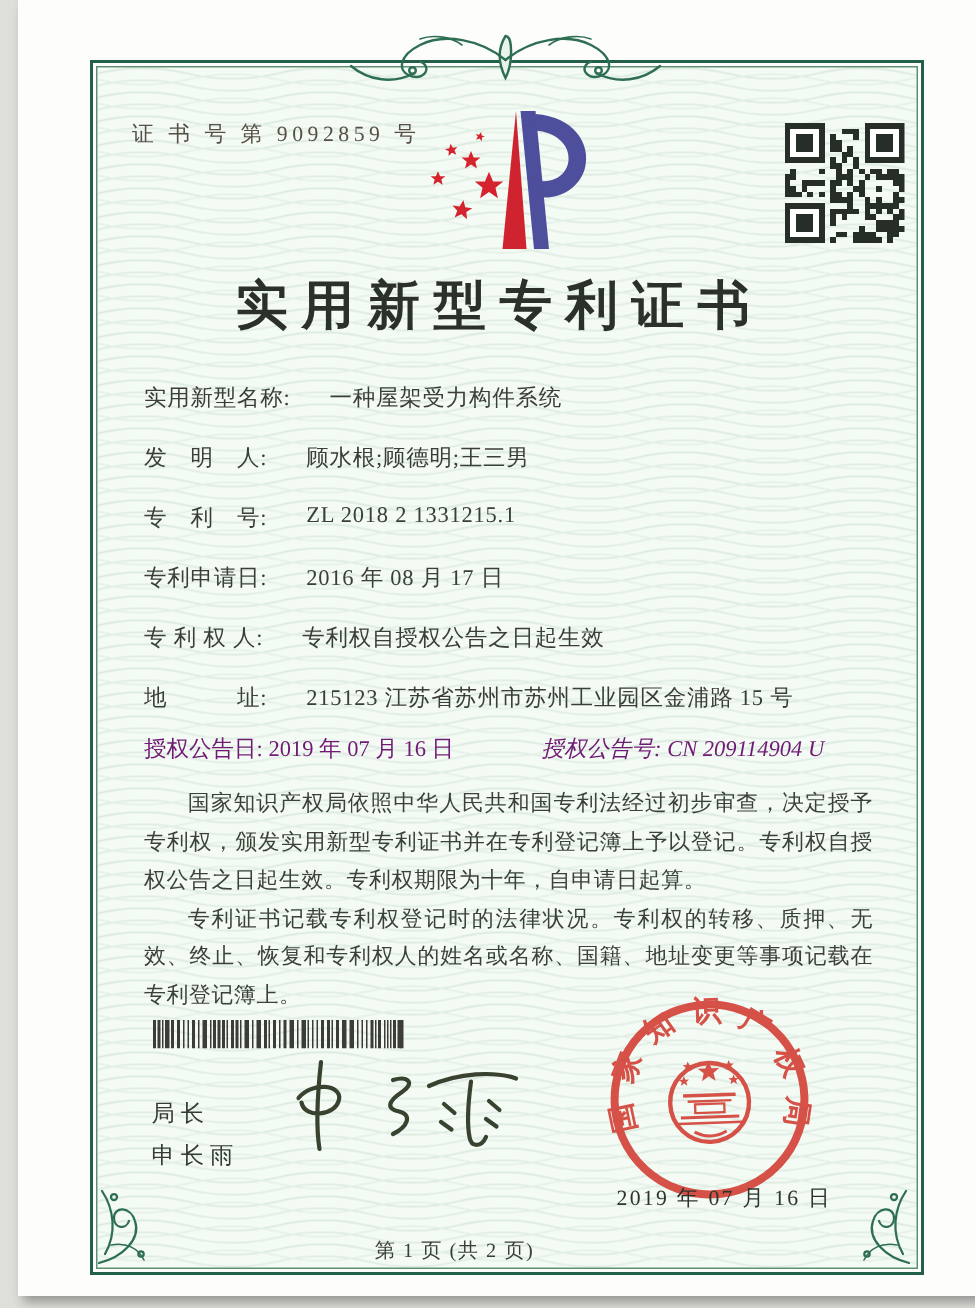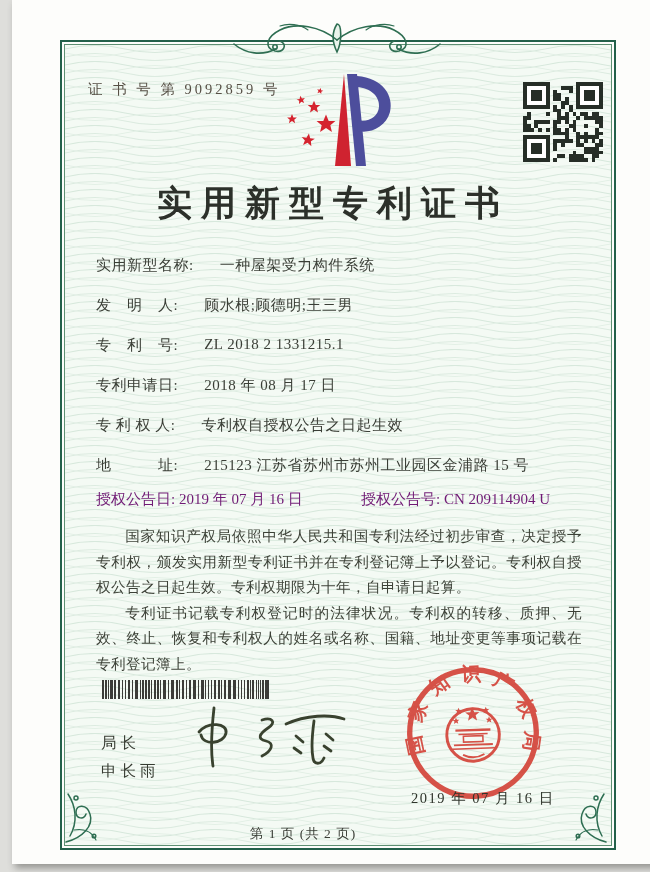--- a/index.html
+++ b/index.html
@@ -37,21 +37,21 @@
   }
 
   .fields{position:absolute;left:84px;top:256px;width:490px;}
   .frow{display:flex;height:40px;align-items:flex-start;
     font-size:15px;color:#3a3e36;letter-spacing:.5px;}
   .flabel{white-space:pre;margin-right:26px;}
   .fvalue{white-space:pre;}
   .grant-row{position:absolute;left:84px;top:490px;width:490px;
     font-size:15px;color:#701a75;display:flex;}
   .grant-left{width:265px;white-space:pre;}
-  .grant-right{white-space:pre;}
+  .grant-right{white-space:pre;font-style:italic;}
 
   .paras{
     position:absolute;left:84px;top:524px;width:486px;
     font-size:14.6px;line-height:25.6px;color:#3c4137;
     text-align:justify;letter-spacing:.4px;
   }
   .paras p{margin:0;text-indent:2em;}
 
   .barcode{position:absolute;left:90px;top:680px;}
 
@@ -290,21 +290,21 @@
       <div class="frow">
         <span class="flabel">发　明　人:</span>
         <span class="fvalue">顾水根;顾德明;王三男</span>
       </div>
       <div class="frow">
         <span class="flabel">专　利　号:</span>
         <span class="fvalue">ZL 2018 2 1331215.1</span>
       </div>
       <div class="frow">
         <span class="flabel">专利申请日:</span>
-        <span class="fvalue">2018 年 08 月 17 日</span>
+        <span class="fvalue">2016 年 08 月 17 日</span>
       </div>
       <div class="frow">
         <span class="flabel">专 利 权 人:</span>
         <span class="fvalue">专利权自授权公告之日起生效</span>
       </div>
       <div class="frow">
         <span class="flabel">地　　　址:</span>
         <span class="fvalue">215123 江苏省苏州市苏州工业园区金浦路 15 号</span>
       </div>
     </div>

